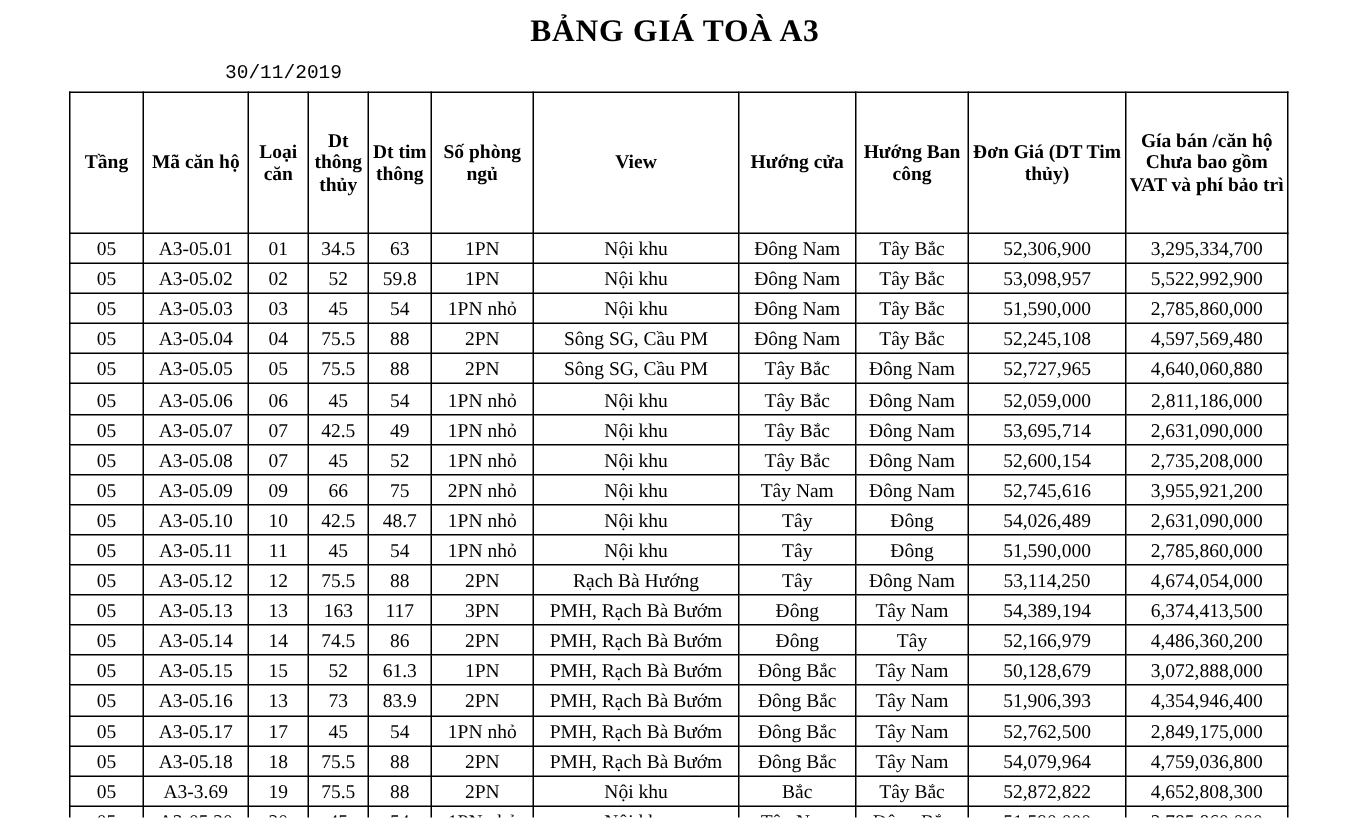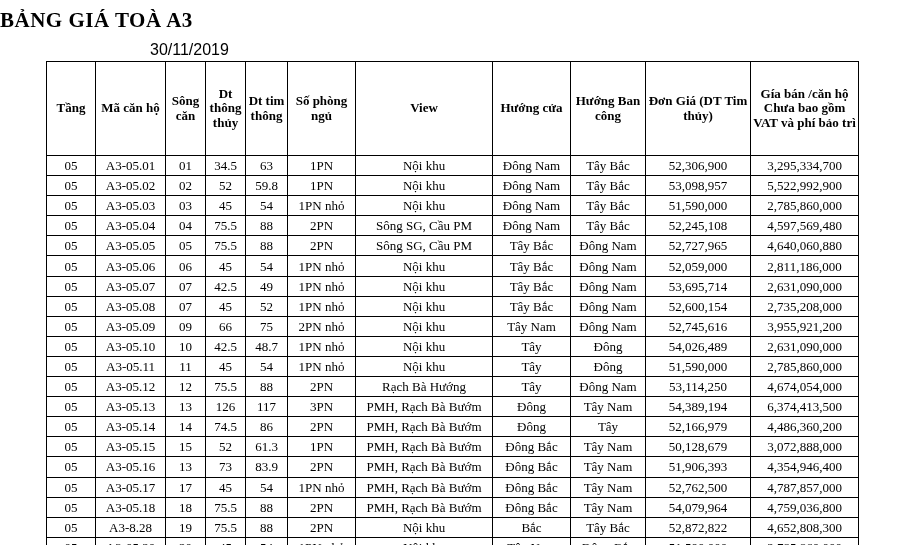--- a/index.html
+++ b/index.html
@@ -19,32 +19,32 @@
     position: relative;
     width: 900px;
     height: 545px;
     background: #fff;
   }
   #doc-title {
     position: absolute;
     left: 0;
     top: 8px;
     width: 900px;
-    text-align: left;
+    text-align: center;
     font-size: 21px;
     font-weight: bold;
     letter-spacing: 0.5px;
     font-family: "Liberation Serif", "DejaVu Serif", serif;
   }
   #doc-date {
     position: absolute;
     left: 150px;
     top: 41px;
-    font-size: 16px;
-    font-family: Liberation Sans, sans-serif;
+    font-size: 13px;
+    font-family: Liberation Mono, monospace;
     white-space: nowrap;
   }
   #price-table {
     position: absolute;
     left: 46px;
     top: 61px;
     border-collapse: collapse;
     table-layout: fixed;
     width: 812px;
     font-size: 12.5px;
@@ -107,21 +107,21 @@
       <col class="col-view">
       <col class="col-huongcua">
       <col class="col-huongbc">
       <col class="col-dongia">
       <col class="col-giaban">
     </colgroup>
     <thead>
       <tr>
         <th>Tầng</th>
         <th>Mã căn hộ</th>
-        <th>Sông căn</th>
+        <th>Loại căn</th>
         <th>Dt thông thủy</th>
         <th>Dt tim thông</th>
         <th>Số phòng ngủ</th>
         <th>View</th>
         <th>Hướng cửa</th>
         <th>Hướng Ban công</th>
         <th>Đơn Giá (DT Tim thủy)</th>
         <th>Gía bán /căn hộ Chưa bao gồm VAT và phí bảo trì</th>
       </tr>
     </thead>
@@ -279,21 +279,21 @@
           <td>Rạch Bà Hướng</td>
           <td>Tây</td>
           <td>Đông Nam</td>
           <td>53,114,250</td>
           <td>4,674,054,000</td>
         </tr>
         <tr>
           <td>05</td>
           <td>A3-05.13</td>
           <td>13</td>
-          <td>126</td>
+          <td>163</td>
           <td>117</td>
           <td>3PN</td>
           <td>PMH, Rạch Bà Bướm</td>
           <td>Đông</td>
           <td>Tây Nam</td>
           <td>54,389,194</td>
           <td>6,374,413,500</td>
         </tr>
         <tr>
           <td>05</td>
@@ -338,38 +338,38 @@
           <td>05</td>
           <td>A3-05.17</td>
           <td>17</td>
           <td>45</td>
           <td>54</td>
           <td>1PN nhỏ</td>
           <td>PMH, Rạch Bà Bướm</td>
           <td>Đông Bắc</td>
           <td>Tây Nam</td>
           <td>52,762,500</td>
-          <td>4,787,857,000</td>
+          <td>2,849,175,000</td>
         </tr>
         <tr>
           <td>05</td>
           <td>A3-05.18</td>
           <td>18</td>
           <td>75.5</td>
           <td>88</td>
           <td>2PN</td>
           <td>PMH, Rạch Bà Bướm</td>
           <td>Đông Bắc</td>
           <td>Tây Nam</td>
           <td>54,079,964</td>
           <td>4,759,036,800</td>
         </tr>
         <tr>
           <td>05</td>
-          <td>A3-8.28</td>
+          <td>A3-3.69</td>
           <td>19</td>
           <td>75.5</td>
           <td>88</td>
           <td>2PN</td>
           <td>Nội khu</td>
           <td>Bắc</td>
           <td>Tây Bắc</td>
           <td>52,872,822</td>
           <td>4,652,808,300</td>
         </tr>

